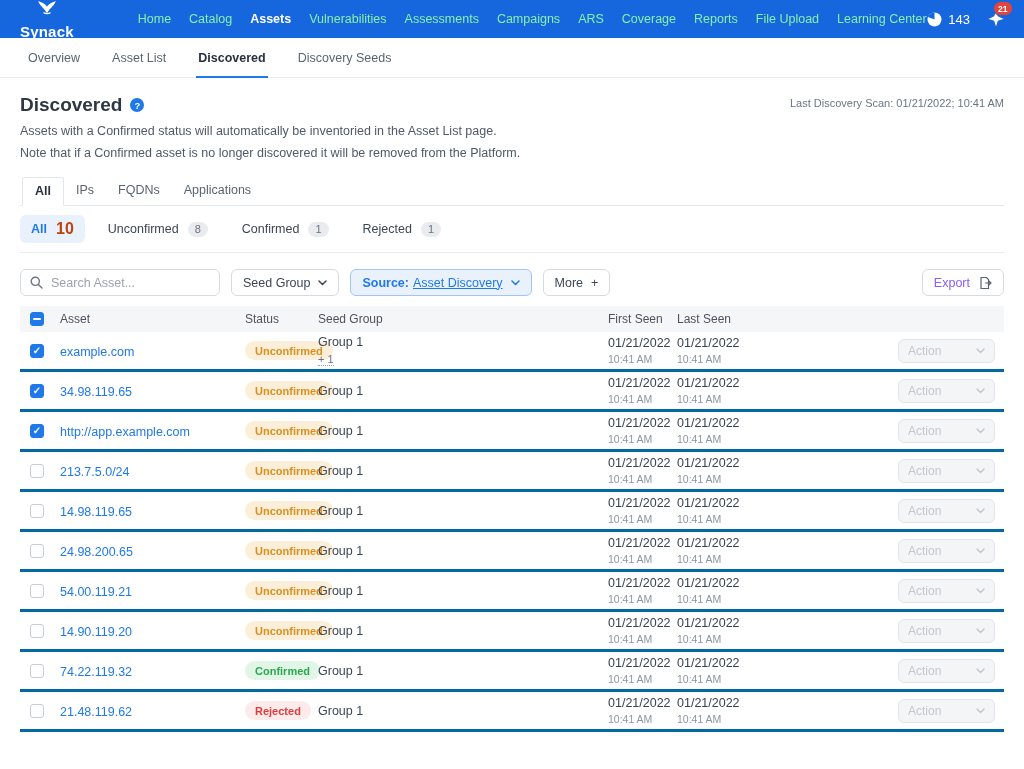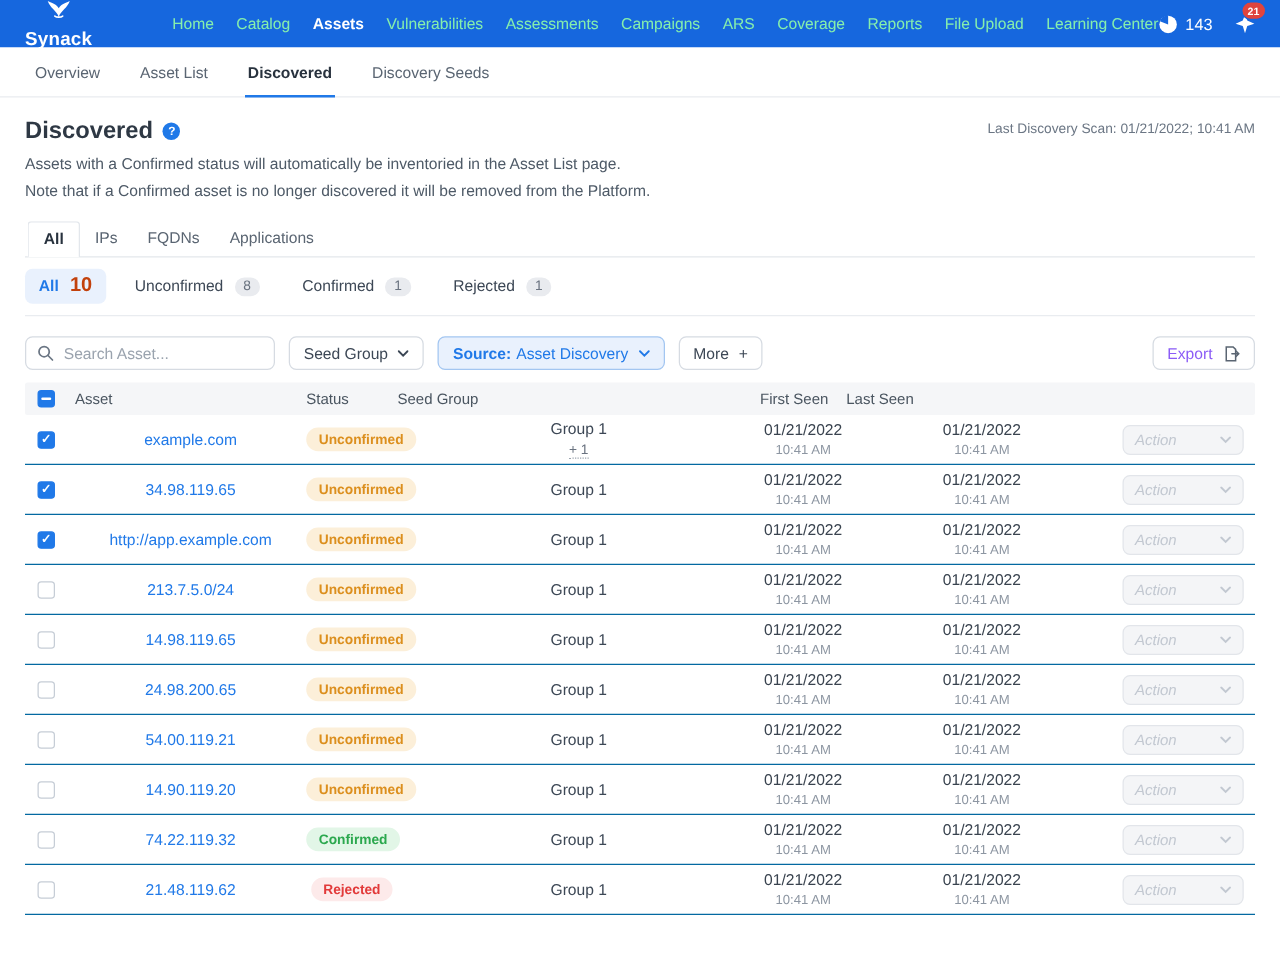--- a/index.html
+++ b/index.html
@@ -50,36 +50,36 @@
   .search input::placeholder{color:#9aa3ae;}
   .btn{display:inline-flex;align-items:center;gap:8px;border:1px solid #d6dbe2;border-radius:6px;height:27px;padding:0 11px;font-size:12.5px;color:#3c4755;background:#fff;cursor:pointer;white-space:nowrap;}
   .btn.source{background:#e9f1fd;border-color:#a3c6f1;color:#2079e8;}
   .btn.source .lbl-b{font-weight:700;}
   .btn.export{margin-left:auto;color:#8b5cf6;}
 
   
   .grid{display:grid;grid-template-columns:40px 185px 73px 290px 69px 1fr 110px;align-items:center;}
   .thead{background:#f5f6f8;height:26px;font-size:12px;color:#4a5560;border-radius:2px;}
   .cb-cell{padding-left:10px;}
-  .trow{min-height:40px;border-bottom:1px solid #0369a1;background:#fff;text-align:center;}
+  .trow{min-height:40px;border-bottom:3px solid #0369a1;background:#fff;}
   .checkbox{width:14px;height:14px;border:1px solid #c6cdd6;border-radius:3px;background:#fff;display:flex;align-items:center;justify-content:center;cursor:pointer;}
   .checkbox.checked{background:#2079e8;border-color:#2079e8;}
   .checkbox.checked::after{content:"\2713";color:#fff;font-size:10px;font-weight:700;line-height:1;}
   .checkbox.indeterminate{background:#2079e8;border-color:#2079e8;}
   .checkbox.indeterminate::after{content:"";width:8px;height:2px;background:#fff;border-radius:1px;}
   .asset-link{color:#2079e8;font-size:12.5px;cursor:pointer;text-decoration:none;}
   .badge{display:inline-block;font-size:11px;font-weight:700;padding:3.5px 10px;border-radius:10px;}
   .badge.unconfirmed{background:#fcefd9;color:#dc8f1e;}
   .badge.confirmed{background:#e2f6e7;color:#2ba84e;}
   .badge.rejected{background:#fdeaea;color:#e23a3a;}
   .seed{font-size:12.5px;color:#3c4755;}
   .seed-extra{font-size:11px;color:#6a7380;border-bottom:1px dotted #9aa3ae;display:inline-block;margin-top:3px;cursor:pointer;}
   .date .d1{font-size:12.5px;color:#39434f;white-space:nowrap;}
   .date .d2{font-size:10.5px;color:#8d96a2;margin-top:3px;white-space:nowrap;}
-  .action-btn{width:97px;height:24px;background:#f4f5f7;border:1px solid #e2e5ea;border-radius:6px;color:#c2c8d1;font-size:12px;display:flex;align-items:center;justify-content:space-between;padding:0 9px;justify-self:end;margin-right:9px;cursor:default;font-style:italic;}
+  .action-btn{width:97px;height:24px;background:#f4f5f7;border:1px solid #e2e5ea;border-radius:6px;color:#c2c8d1;font-size:12px;display:flex;align-items:center;justify-content:space-between;padding:0 9px;justify-self:end;margin-right:9px;cursor:default;}
 
   
   .footerbar{margin-top:5px;height:34px;background:#e8effb;border-radius:4px;display:flex;align-items:center;padding:0 14px;gap:13px;}
   .sel-text{font-size:12.5px;color:#39434f;}
   .select-all{border:1.5px solid #2079e8;color:#2079e8;font-weight:700;font-size:12.5px;background:#fff;border-radius:6px;padding:3px 13px;cursor:pointer;font-family:"Liberation Sans",sans-serif;}
   .footer-right{margin-left:auto;display:flex;align-items:center;gap:24px;}
   .f-act{font-size:12.5px;cursor:pointer;font-weight:700;}
   .f-confirm{color:#2079e8;}
   .f-reject{color:#e23a3a;}
   .vdiv{width:1px;height:18px;background:#ccd6e6;}
@@ -191,21 +191,21 @@
     <button class="btn">
       <span>Seed Group</span>
       <span style="display:flex;">
           <svg width="9" height="6" viewBox="0 0 9 6">
             <path d="M1 1 L4.5 4.5 L8 1" stroke="#3c4755" stroke-width="1.5" fill="none" stroke-linecap="round"></path>
           </svg>
         </span>
     </button>
     <button class="btn source">
       <span class="lbl-b">Source:</span>
-      <span style="margin-left:-4px;">Asset Discovery</span>
+      <span style="margin-left:-4px;text-decoration:underline;">Asset Discovery</span>
       <span style="display:flex;">
           <svg width="9" height="6" viewBox="0 0 9 6">
             <path d="M1 1 L4.5 4.5 L8 1" stroke="#2079e8" stroke-width="1.5" fill="none" stroke-linecap="round"></path>
           </svg>
         </span>
     </button>
     <button class="btn">
       <span>More</span>
       <span>+</span>
     </button>

